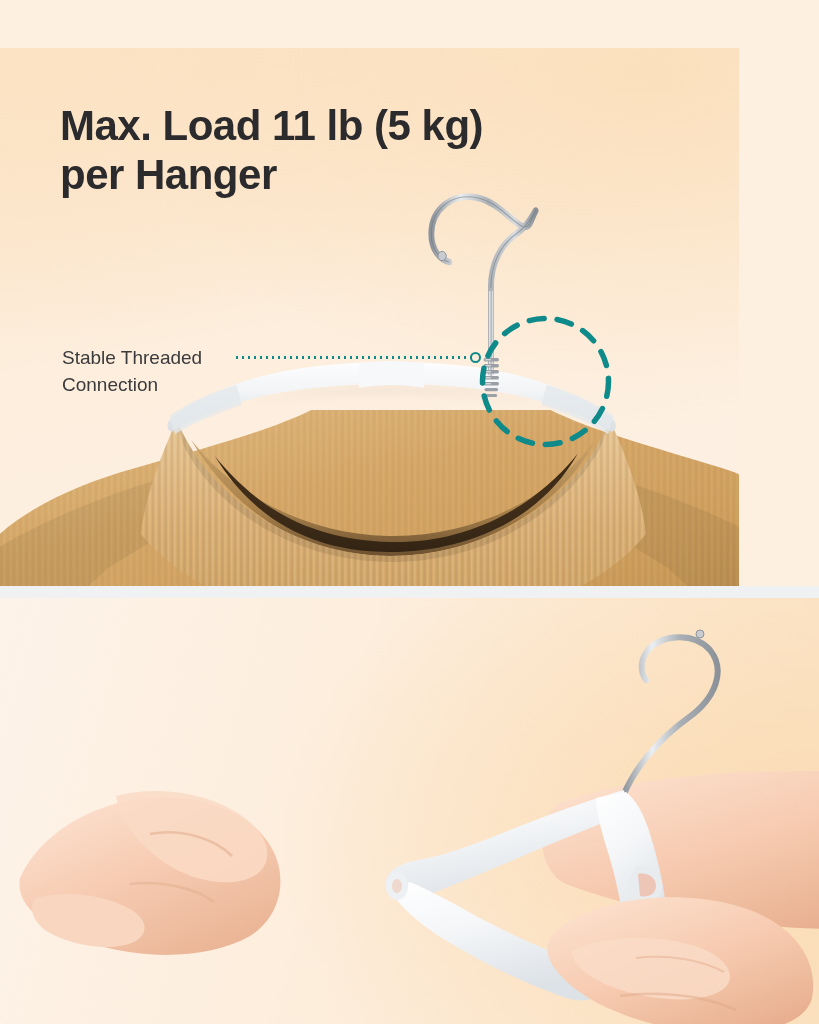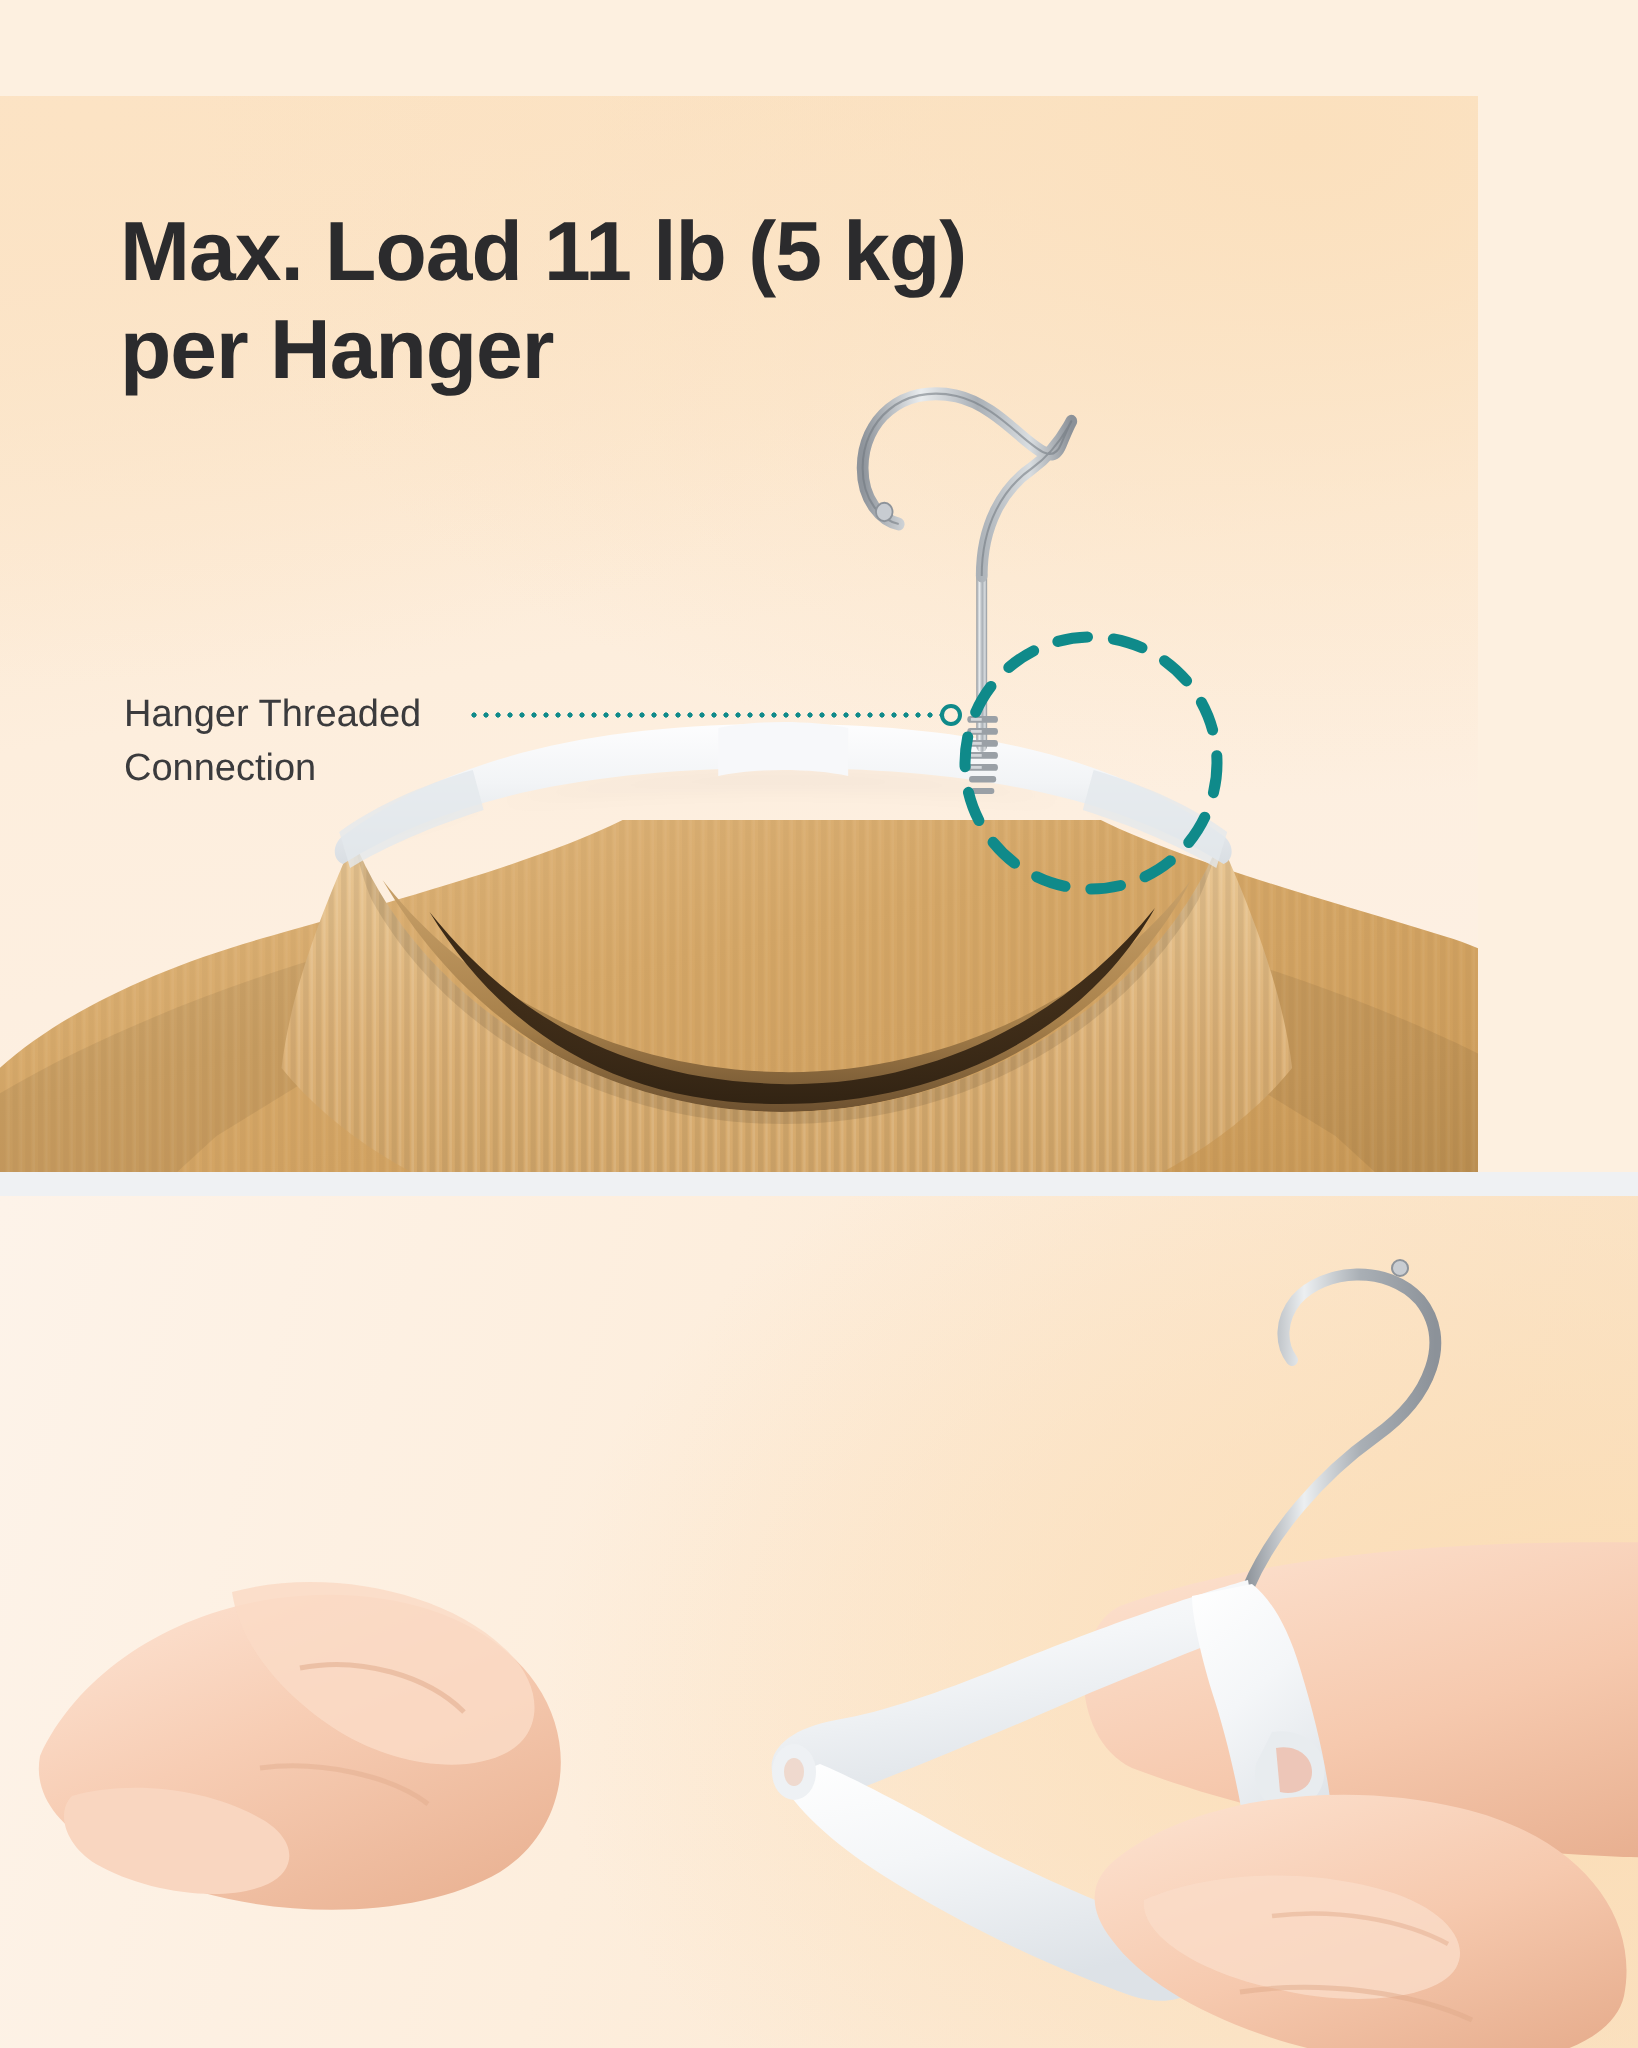--- a/index.html
+++ b/index.html
@@ -221,21 +221,21 @@
                    C 500 144 478 162 478 186
                    C 478 202 488 212 498 214"></path>
         </g>
         <circle cx="490" cy="208" r="4.6" fill="#c8ccd1" stroke="#8d939a" stroke-width="1"></circle>
       </svg>
     </div>
 
     <h1 class="headline h-top">Max. Load 11 lb (5 kg)
 per Hanger</h1>
 
-    <div class="callout-label">Hanger Threaded
+    <div class="callout-label">Stable Threaded
 Connection</div>
 
     <div class="leader"></div>
     <div class="leader-dot"></div>
 
     <div class="callout-circle">
       <svg viewBox="0 0 133 133" aria-hidden="true">
         <circle cx="66.5" cy="66.5" r="63" fill="none" stroke="#0f8a8a" stroke-width="5.5" stroke-linecap="round" stroke-dasharray="15 13"></circle>
       </svg>
     </div>

